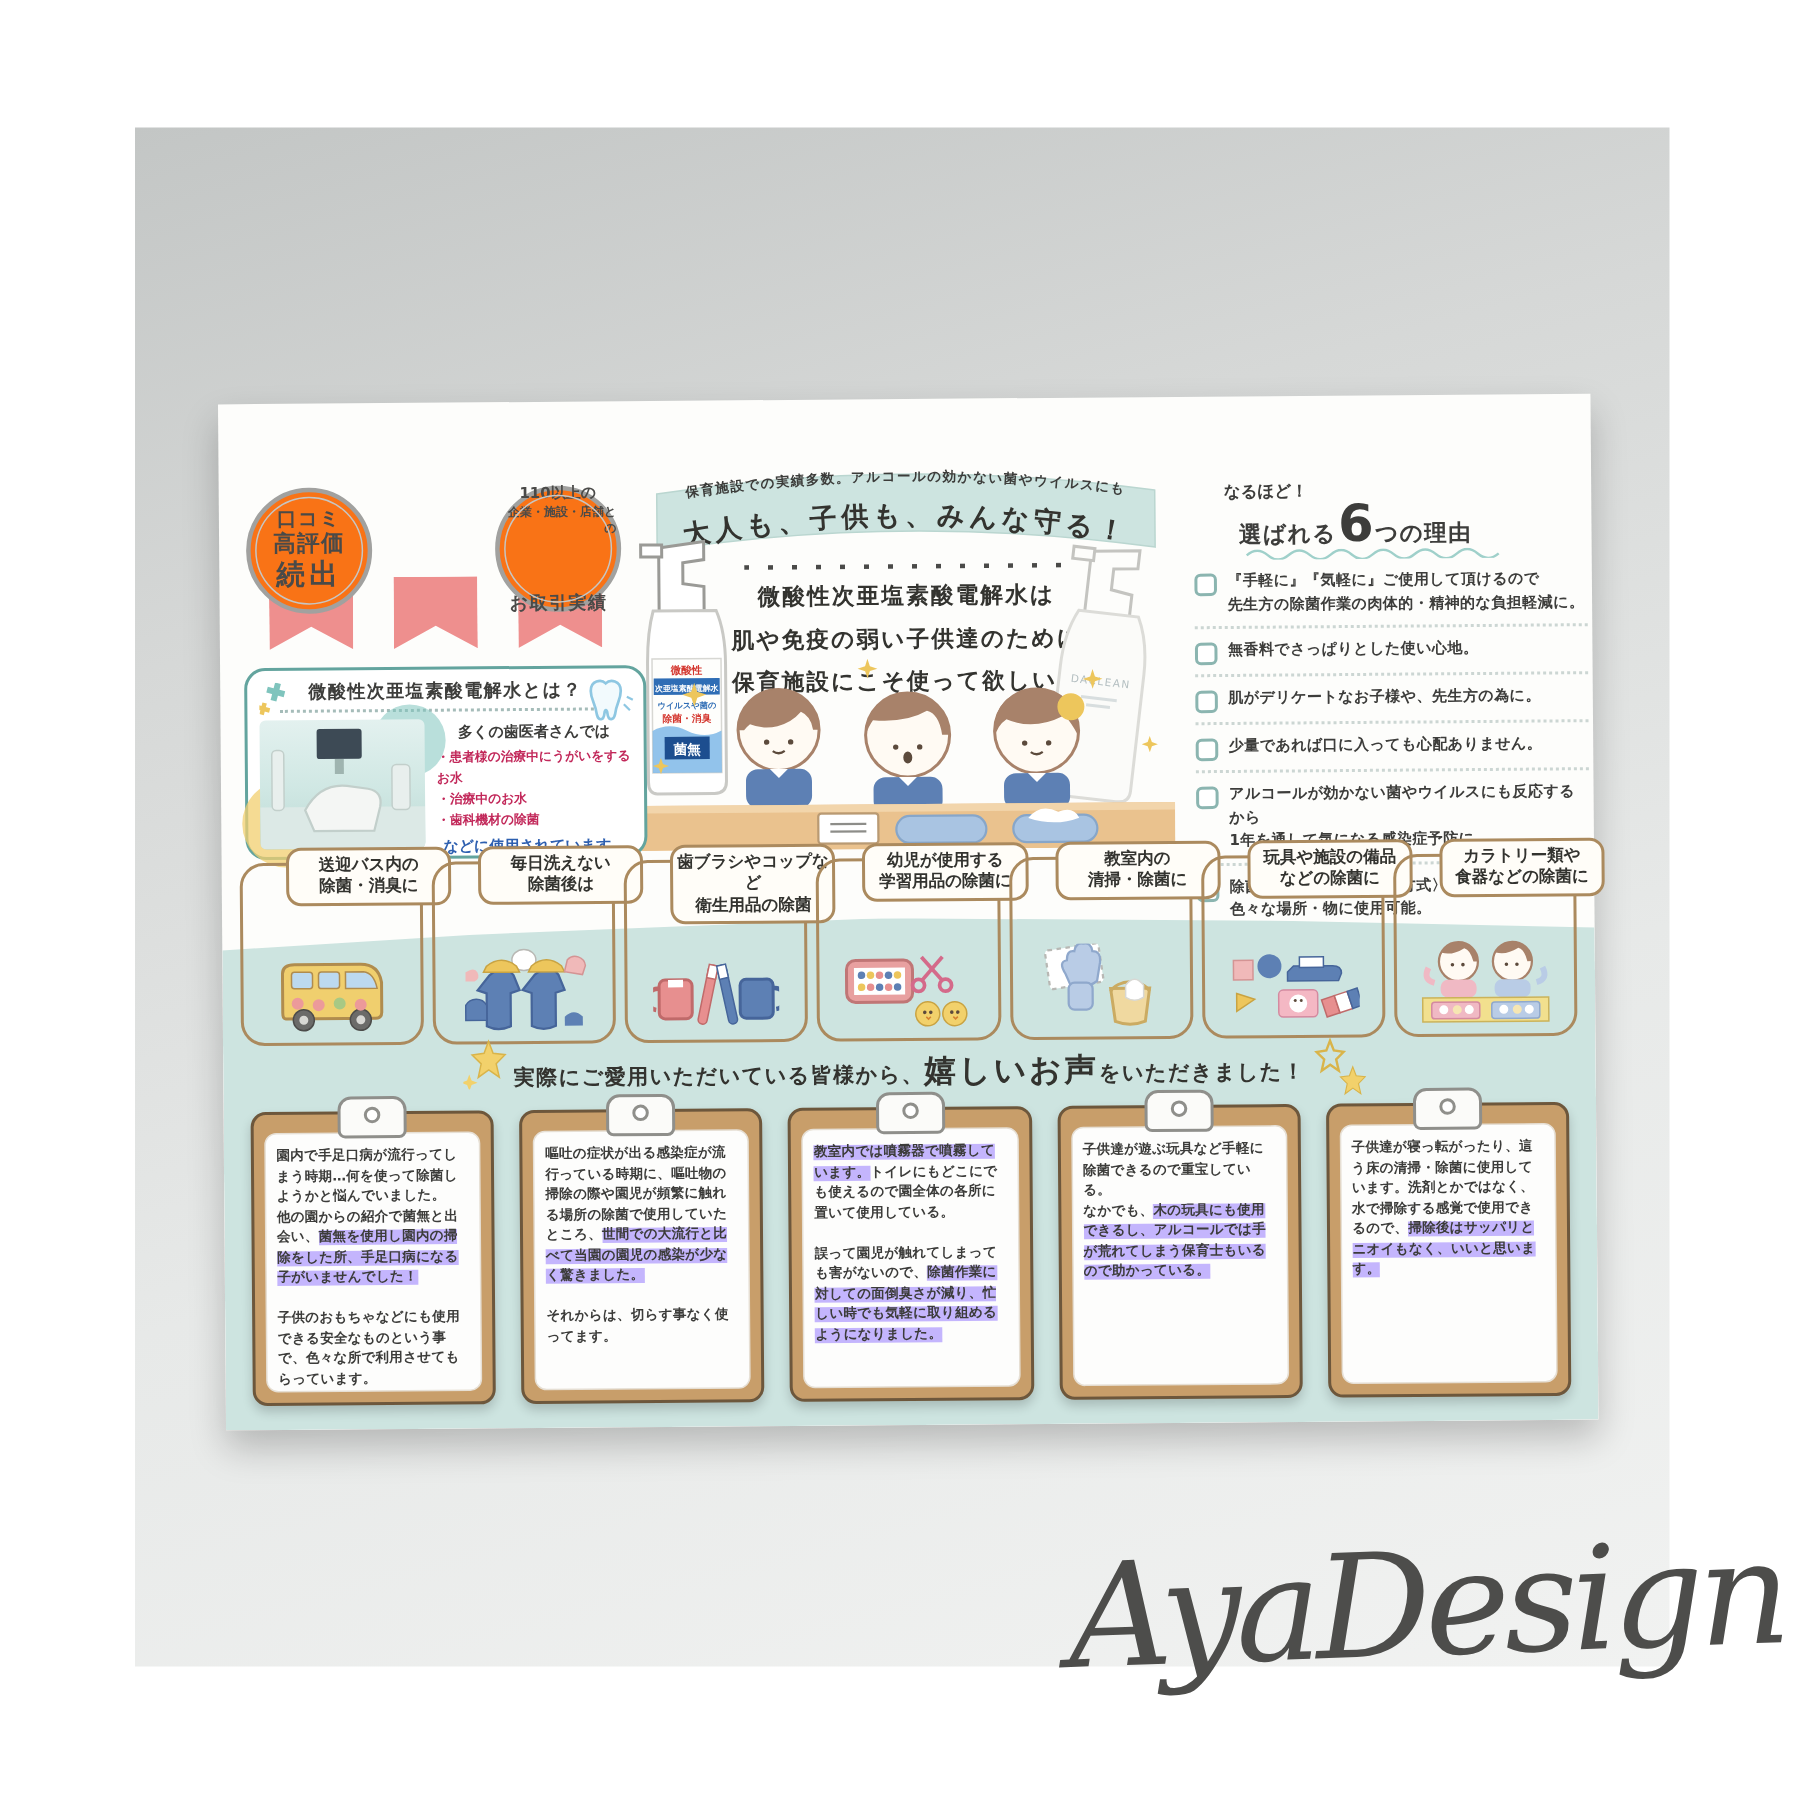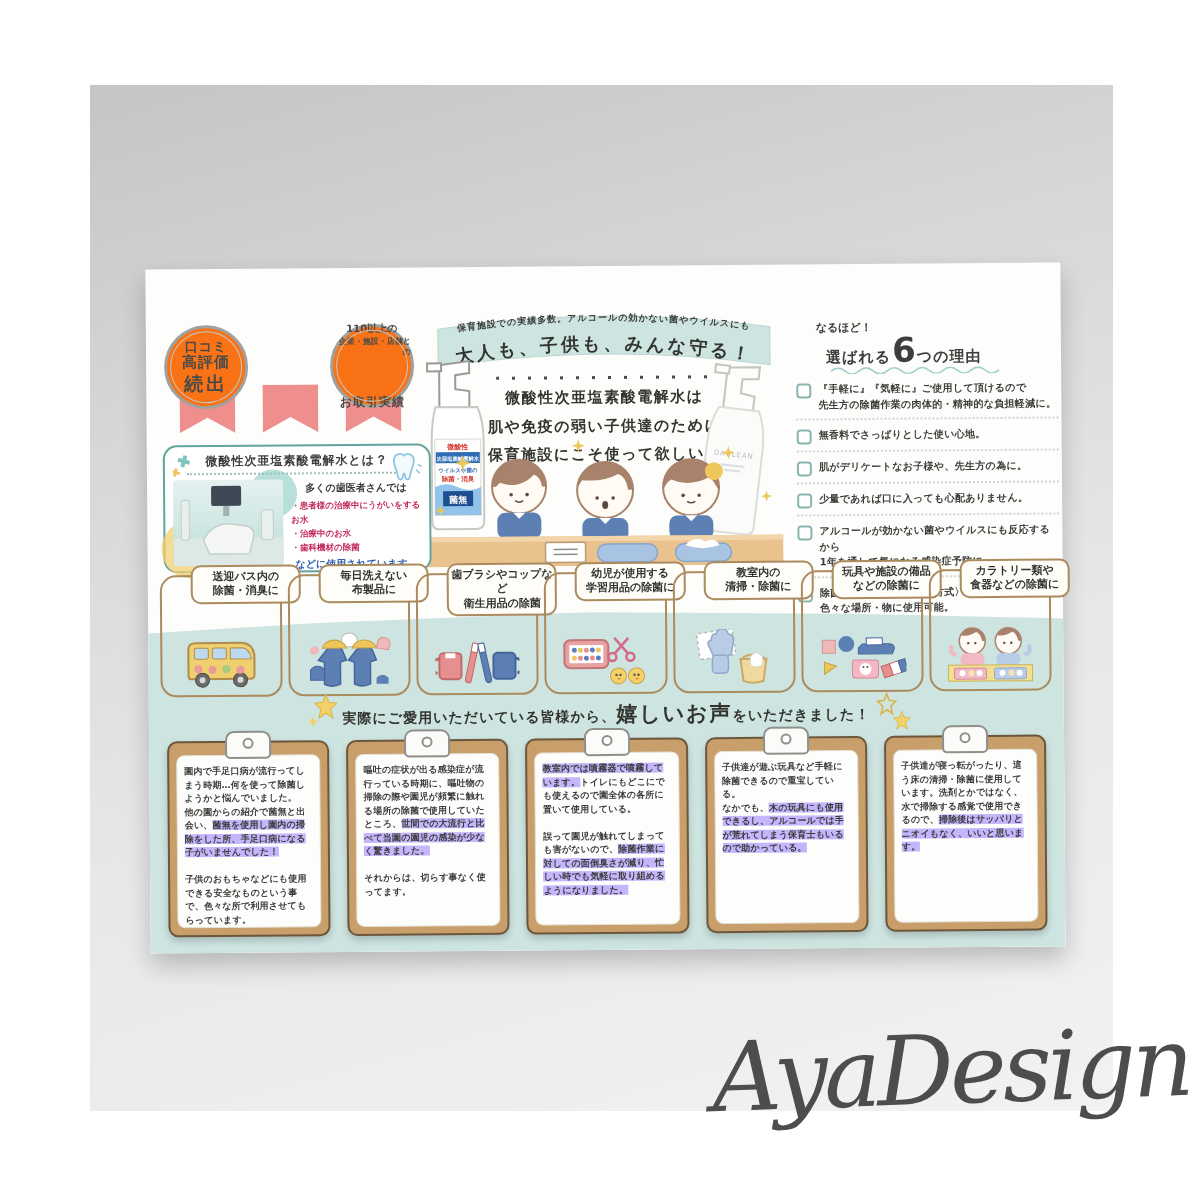--- a/index.html
+++ b/index.html
@@ -297,21 +297,21 @@
         <circle cx="20" cy="45" r="3" fill="#d8d8d4"></circle>
           <circle cx="58" cy="45" r="3" fill="#d8d8d4"></circle>
         <circle cx="16" cy="34" r="4" fill="#ec9a9a"></circle>
           <circle cx="30" cy="35" r="4" fill="#ec9a9a"></circle>
           <circle cx="44" cy="34" r="4" fill="#a8c984"></circle>
           <circle cx="58" cy="35" r="4" fill="#ec9a9a"></circle>
       </svg>
     </div>
     <div class="card">
       <div class="card-label">毎日洗えない
-布製品に</div>
+除菌後は</div>
       <svg class="card-icon" width="86" height="58" viewBox="0 0 86 58">
         <ellipse cx="43" cy="8" rx="8" ry="7" fill="#fff" stroke="#b8b8b4"></ellipse>
         <path d="M20,18 q10,-8 16,0 l4,10 l-6,2 l0,22 q-8,4 -16,0 l0,-22 l-6,-2 Z" fill="#5d80b4" stroke="#46659a" stroke-width="1.5"></path>
         <path d="M18,12 q10,-8 20,0 l2,4 l-24,0 Z" fill="#edc65c" stroke="#c9a342"></path>
         <path d="M50,18 q10,-8 16,0 l4,10 l-6,2 l0,22 q-8,4 -16,0 l0,-22 l-6,-2 Z" fill="#5d80b4" stroke="#46659a" stroke-width="1.5"></path>
         <path d="M48,12 q10,-8 20,0 l2,4 l-24,0 Z" fill="#edc65c" stroke="#c9a342"></path>
         <path d="M4,16 q6,-4 8,0 q2,4 -2,6 l-6,0 Z" fill="#f0b9b9"></path>
         <path d="M4,38 a8,8 0 0 1 14,0 l0,10 l-14,0 Z" fill="#5d80b4" stroke="#46659a"></path>
         <path d="M72,8 a7,7 0 0 1 12,4 l-2,6 l-12,-2 Z" fill="#f0b9b9" stroke="#d49494"></path>
         <path d="M70,46 q6,-6 12,0 l0,6 l-12,0 Z" fill="#5d80b4"></path>

